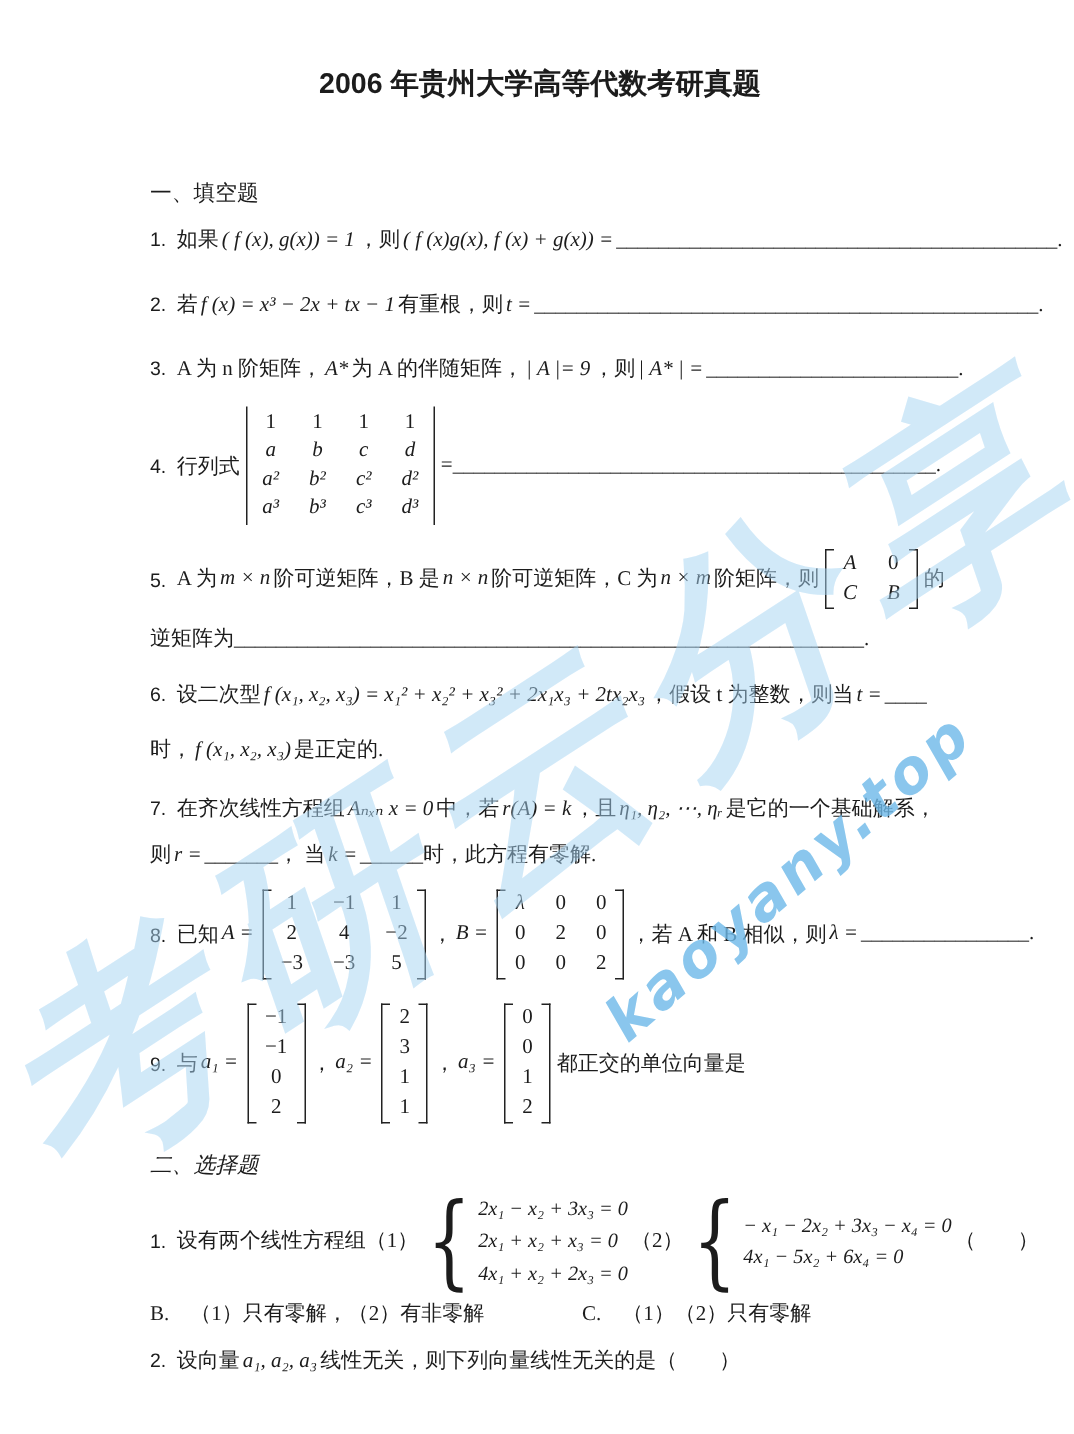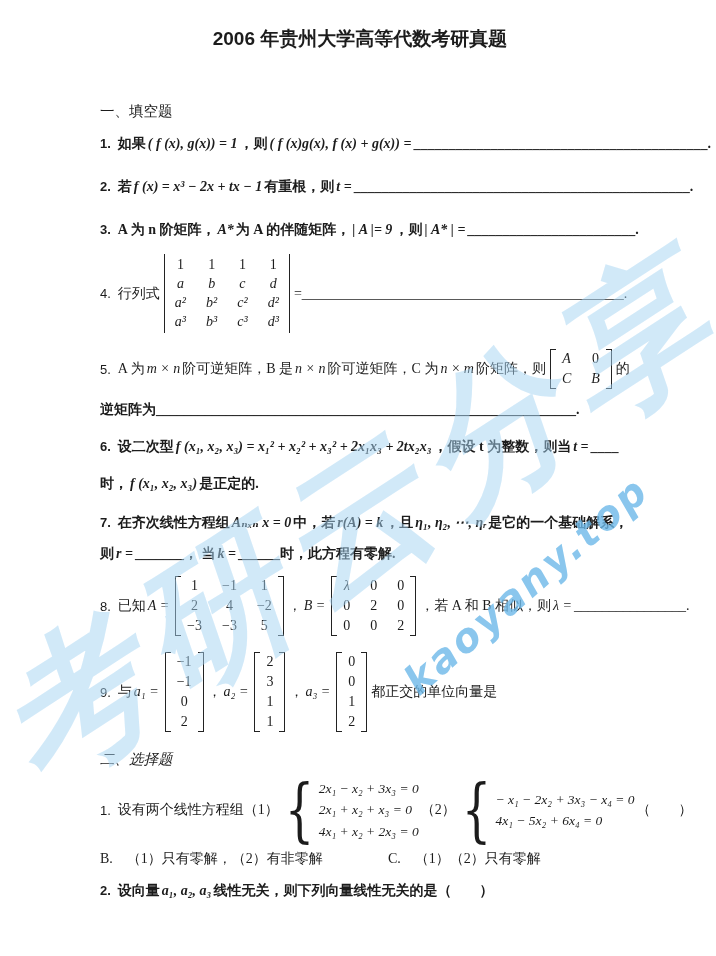--- a/index.html
+++ b/index.html
@@ -1,23 +1,23 @@
 <!DOCTYPE html>
 <html><head>
 <meta charset="utf-8">
 <style>
   html,body{margin:0;padding:0;background:#ffffff;}
   .page{position:relative;width:716px;height:956px;background:#fff;overflow:hidden;
         font-family:"Liberation Serif","DejaVu Serif",serif;font-size:14px;color:#1c1c1c;}
   .content{position:relative;z-index:1;margin-left:100px;width:520px;}
-  .title{padding-top:26px;text-align:center;font-size:19px;font-weight:bold;
+  .title{padding-top:43px;text-align:center;font-size:19px;font-weight:bold;
          font-family:"Liberation Sans","DejaVu Sans",sans-serif;}
   .head{margin-top:50px;font-size:14.5px;}
   .head2{margin-top:18px;font-size:14.5px;font-style:italic;}
-  .q{line-height:1.5;white-space:nowrap;font-weight:bold;}
+  .q{line-height:1.5;white-space:nowrap;}
   .row{display:flex;align-items:center;white-space:nowrap;}
   .num{font-family:"Liberation Sans","DejaVu Sans",sans-serif;font-size:13px;margin-right:7px;}
   .m{font-style:italic;margin:0 2px;font-family:"Liberation Serif","DejaVu Serif",serif;}
   .blank{letter-spacing:0;}
   .it{font-style:italic;}
   
   .det{display:grid;border-left:1.3px solid #222;border-right:1.3px solid #222;
        padding:3px 10px;column-gap:20px;row-gap:3px;justify-items:center;align-items:center;margin:0 4px;}
   
   .brk{display:inline-flex;align-items:stretch;vertical-align:middle;margin:0 4px;}

